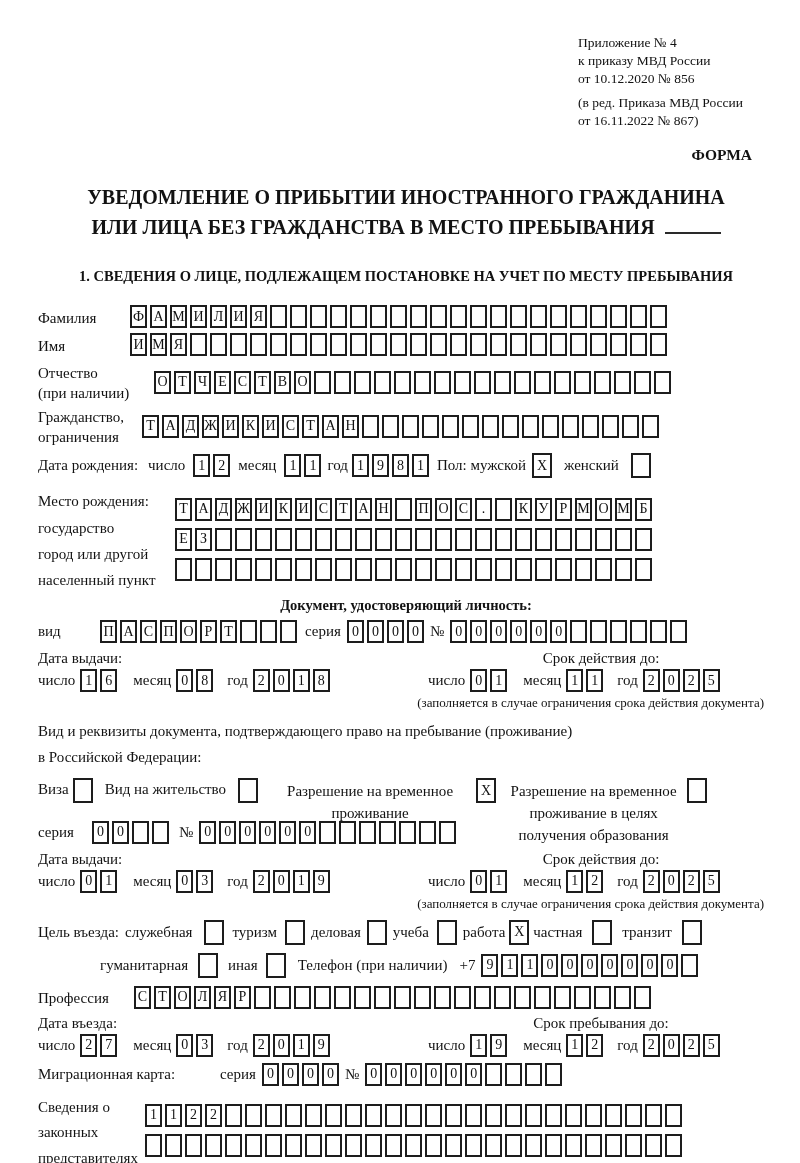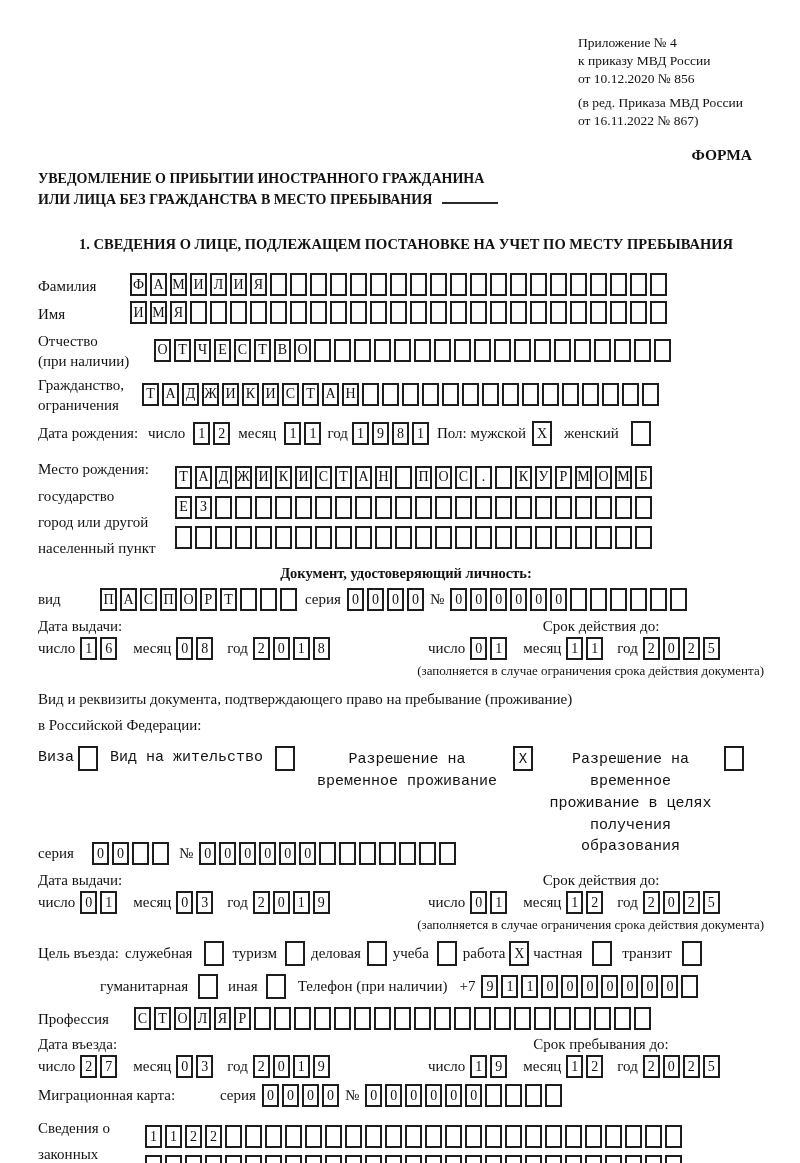--- a/index.html
+++ b/index.html
@@ -29,37 +29,37 @@
   }
 
   .frow { display: flex; align-items: center; margin-bottom: 5px; }
   .lblcol { flex: none; line-height: 1.3; }
   .lbl { flex: none; white-space: nowrap; }
   .vmid { display: flex; align-items: center; }
 
   .appendix { margin-left: auto; width: 196px; font-size: 13.5px; line-height: 1.34; }
   .appendix .para2 { margin-top: 6px; }
   .forma { text-align: right; padding-right: 22px; font-weight: bold; font-size: 15.5px; margin-top: 16px; }
-  .title { font-weight: bold; font-size: 14px; line-height: 1.5; margin-top: 4px; }
+  .title { text-align: center; font-weight: bold; font-size: 20px; line-height: 1.5; margin-top: 18px; }
   .blank-line { display: inline-block; width: 56px; border-bottom: 2px solid #2a2a2a; margin-left: 10px; }
   .section-title { text-align: center; font-weight: bold; font-size: 14.5px; margin-top: 26px; margin-bottom: 20px; }
 
   .doc-heading { text-align: center; font-weight: bold; font-size: 14.5px; margin: 4px 0 6px 0; }
 
   .date-heads { display: flex; margin-bottom: 2px; }
   .date-heads .h-left { width: 390px; }
   .date-heads .h-right { flex: 1; text-align: center; }
   .dategrp { display: flex; align-items: center; gap: 5px; }
   .date-line { display: flex; margin-bottom: 3px; }
   .date-line .g-left { width: 390px; display: flex; }
   .note-right { text-align: right; font-size: 13px; margin-bottom: 8px; padding-right: 10px; }
 
   .intro { line-height: 1.7; margin-top: 4px; }
 
-  .optrow { display: flex; align-items: flex-start; margin: 8px 0 10px 0; font-family: Liberation Mono, monospace; }
+  .optrow { display: flex; align-items: flex-start; margin: 8px 0 0 0; }
   .opt-label-multi { text-align: center; line-height: 1.45; }
 
   .gap4 { width: 4px; flex: none; } .gap6 { width: 6px; flex: none; }
   .gap8 { width: 8px; flex: none; } .gap10 { width: 10px; flex: none; }
   .gap12 { width: 12px; flex: none; }
 
   .stack { display: flex; flex-direction: column; gap: 7px; }
 </style>
 </head>
 <body>

